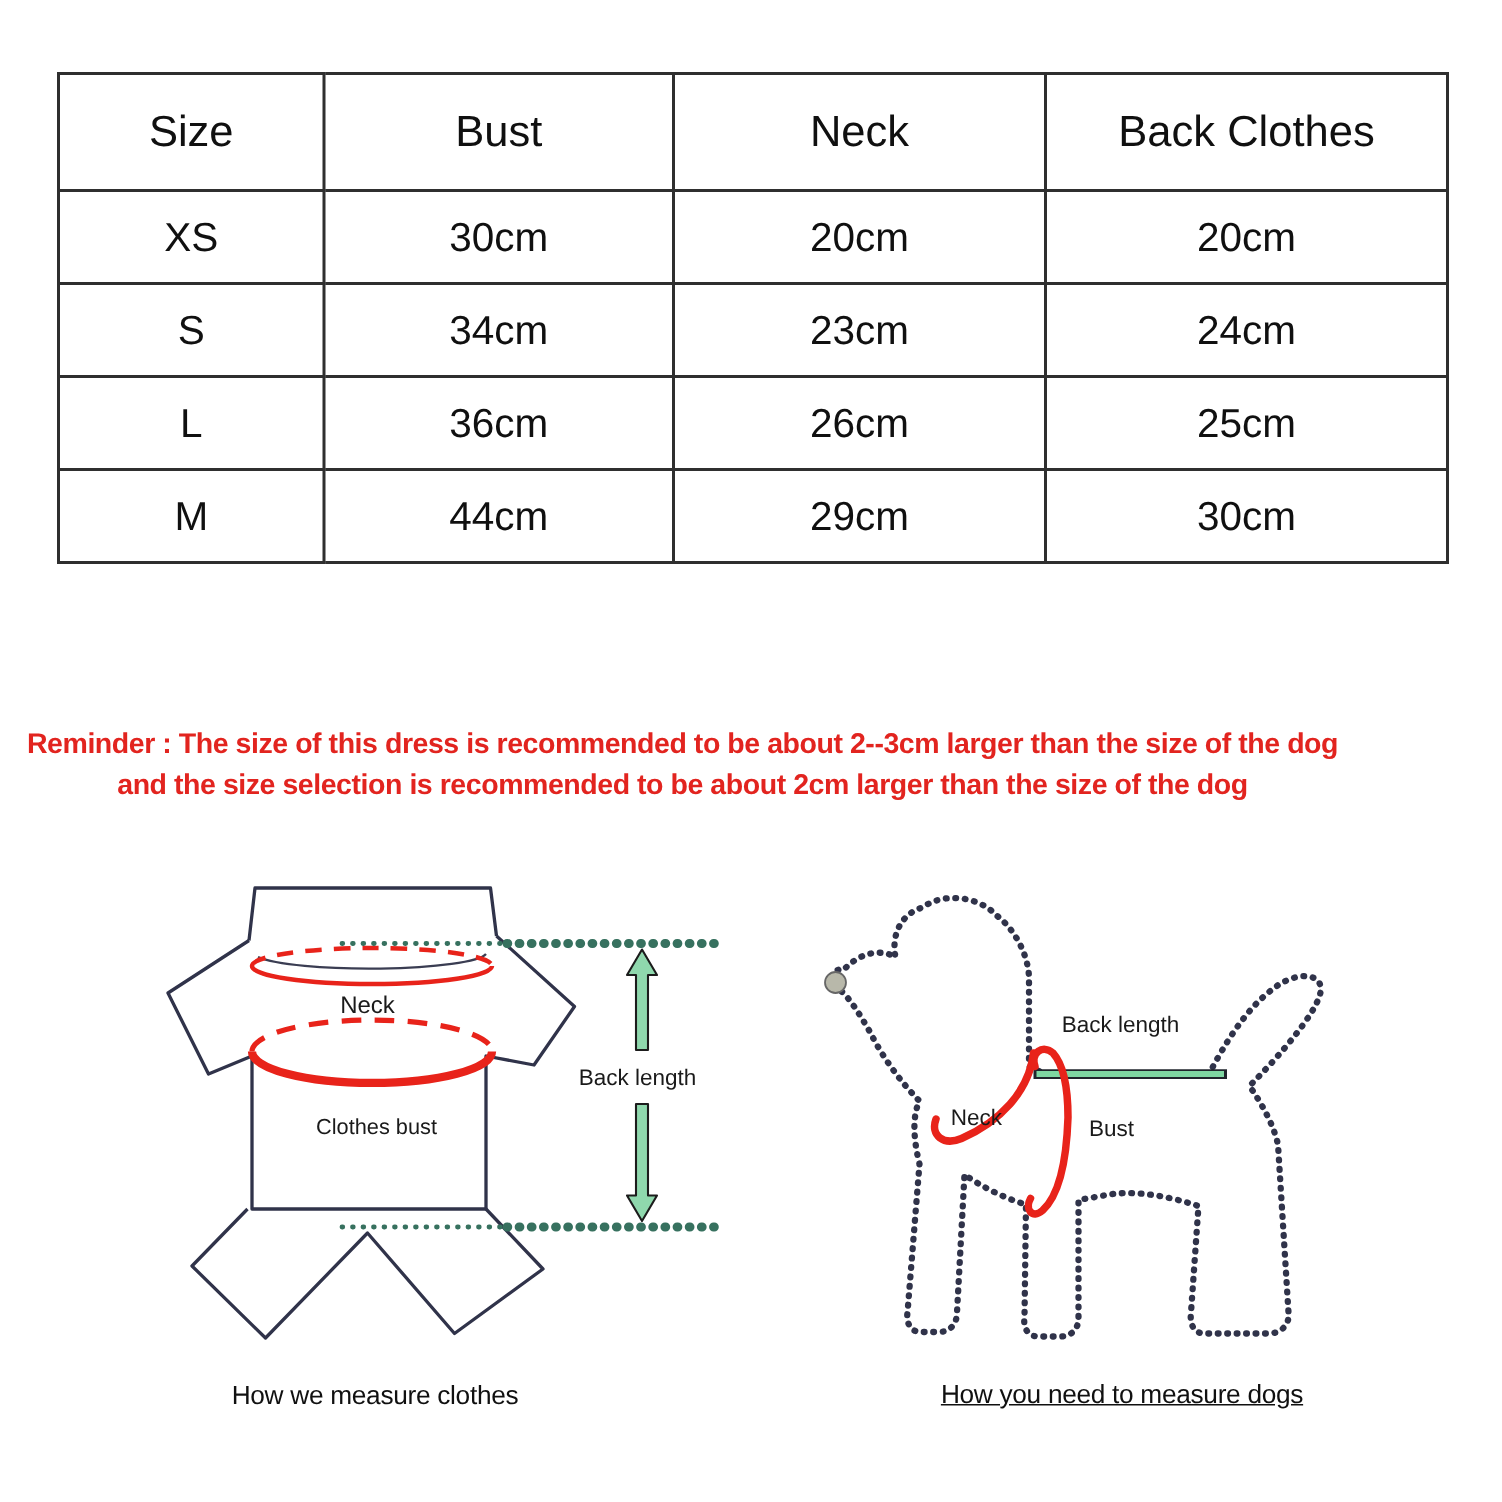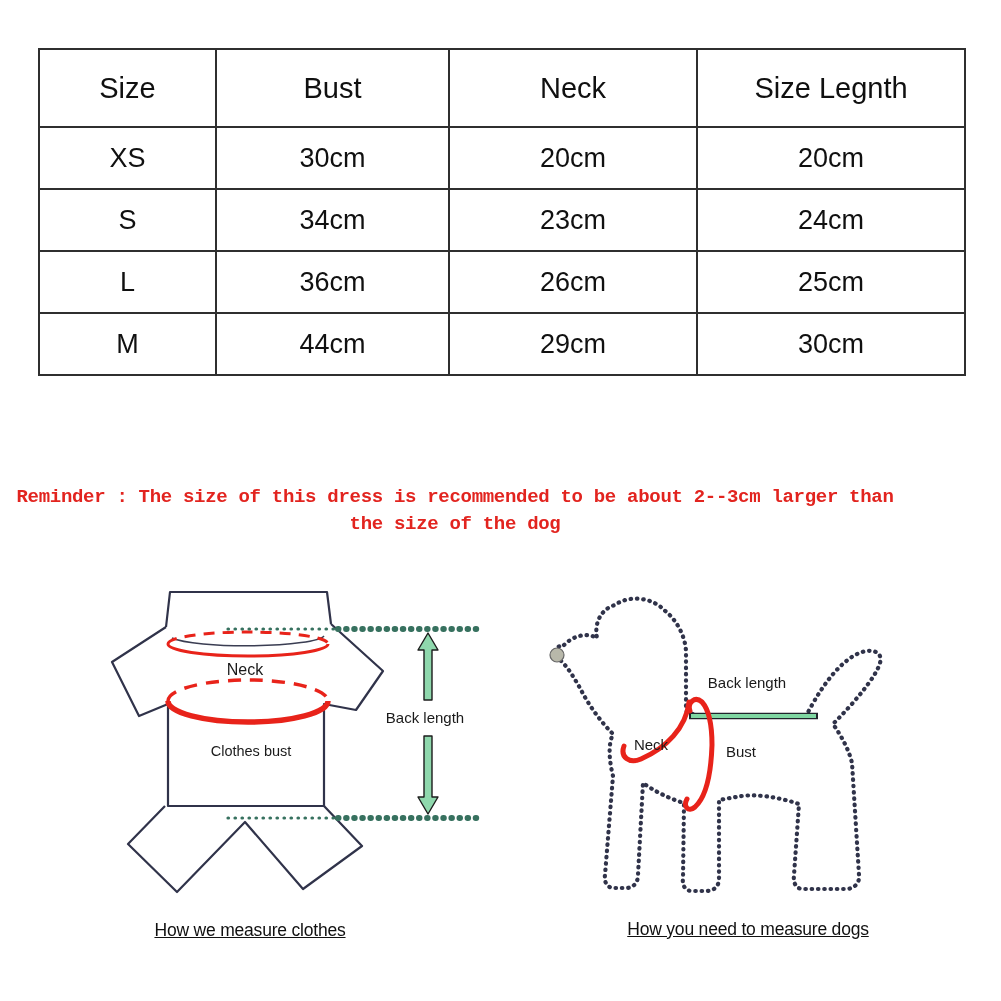--- a/index.html
+++ b/index.html
@@ -17,50 +17,49 @@
     font-weight:400;color:#101010;padding:0;
   }
   .size-table th{height:76px;font-size:29px;}
   .size-table td{height:60px;font-size:27px;}
   col.c1{width:177px}col.c2{width:233px}col.c3{width:248px}col.c4{width:268px}
   
   .reminder{
     position:absolute;left:0;top:484px;width:910px;text-align:center;
     color:#e2241f;font-size:19px;font-weight:700;line-height:1.42;
     letter-spacing:-0.3px;
-    font-family:Liberation Mono, monospace;
   }
   
   .diagram{position:absolute;}
   .diagram-left{left:0;top:570px;}
   .diagram-right{left:540px;top:585px;}
   .caption{
     position:absolute;width:320px;text-align:center;font-size:17.5px;
     color:#101010;letter-spacing:-0.2px;
   }
-  .caption-left{left:90px;top:920px;text-decoration:underline;}
+  .caption-left{left:90px;top:920px;}
   .caption-right{left:588px;top:919px;text-decoration:underline;}
   svg text{font-family:"Liberation Sans", sans-serif;fill:#1a1a1a;}
 </style>
 </head>
 <body>
 
 <table class="size-table">
   <colgroup>
       <col class="c1">
       <col class="c2">
       <col class="c3">
       <col class="c4">
     </colgroup>
   <tbody>
       <tr>
     <th>Size</th>
     <th>Bust</th>
     <th>Neck</th>
-    <th>Size Legnth</th>
+    <th>Back Clothes</th>
   </tr>
   <tr>
     <td>XS</td>
     <td>30cm</td>
     <td>20cm</td>
     <td>20cm</td>
   </tr>
   <tr>
     <td>S</td>
     <td>34cm</td>
@@ -77,20 +76,21 @@
     <td>M</td>
     <td>44cm</td>
     <td>29cm</td>
     <td>30cm</td>
   </tr>
 </tbody>
   </table>
 
 <div class="reminder">
   <div>Reminder : The size of this dress is recommended to be about 2--3cm larger than the size of the dog</div>
+  <div>and the size selection is recommended to be about 2cm larger than the size of the dog</div>
 </div>
 
 <svg class="diagram diagram-left" width="500" height="345" viewBox="0 0 500 345">
 
   <path d="M166,57 L170,22 L327,22 L331,54" fill="none" stroke="#30334a" stroke-width="2.2" stroke-linejoin="round"></path>
   <path d="M166,57 L112,92 L139,146 L168,134 L168,236 L324,236 L324,134 L356,140 L383,101 L331,54" fill="none" stroke="#30334a" stroke-width="2.2" stroke-linejoin="round"></path>
   <path d="M165,236 L128,274 L177,322 L245,252 L303,319 L362,276 L324,236" fill="none" stroke="#30334a" stroke-width="2.2" stroke-linejoin="round"></path>
 
   <path d="M172,68 A78,11 0 0 0 324,66" fill="none" stroke="#3a3d52" stroke-width="1.5"></path>
 

